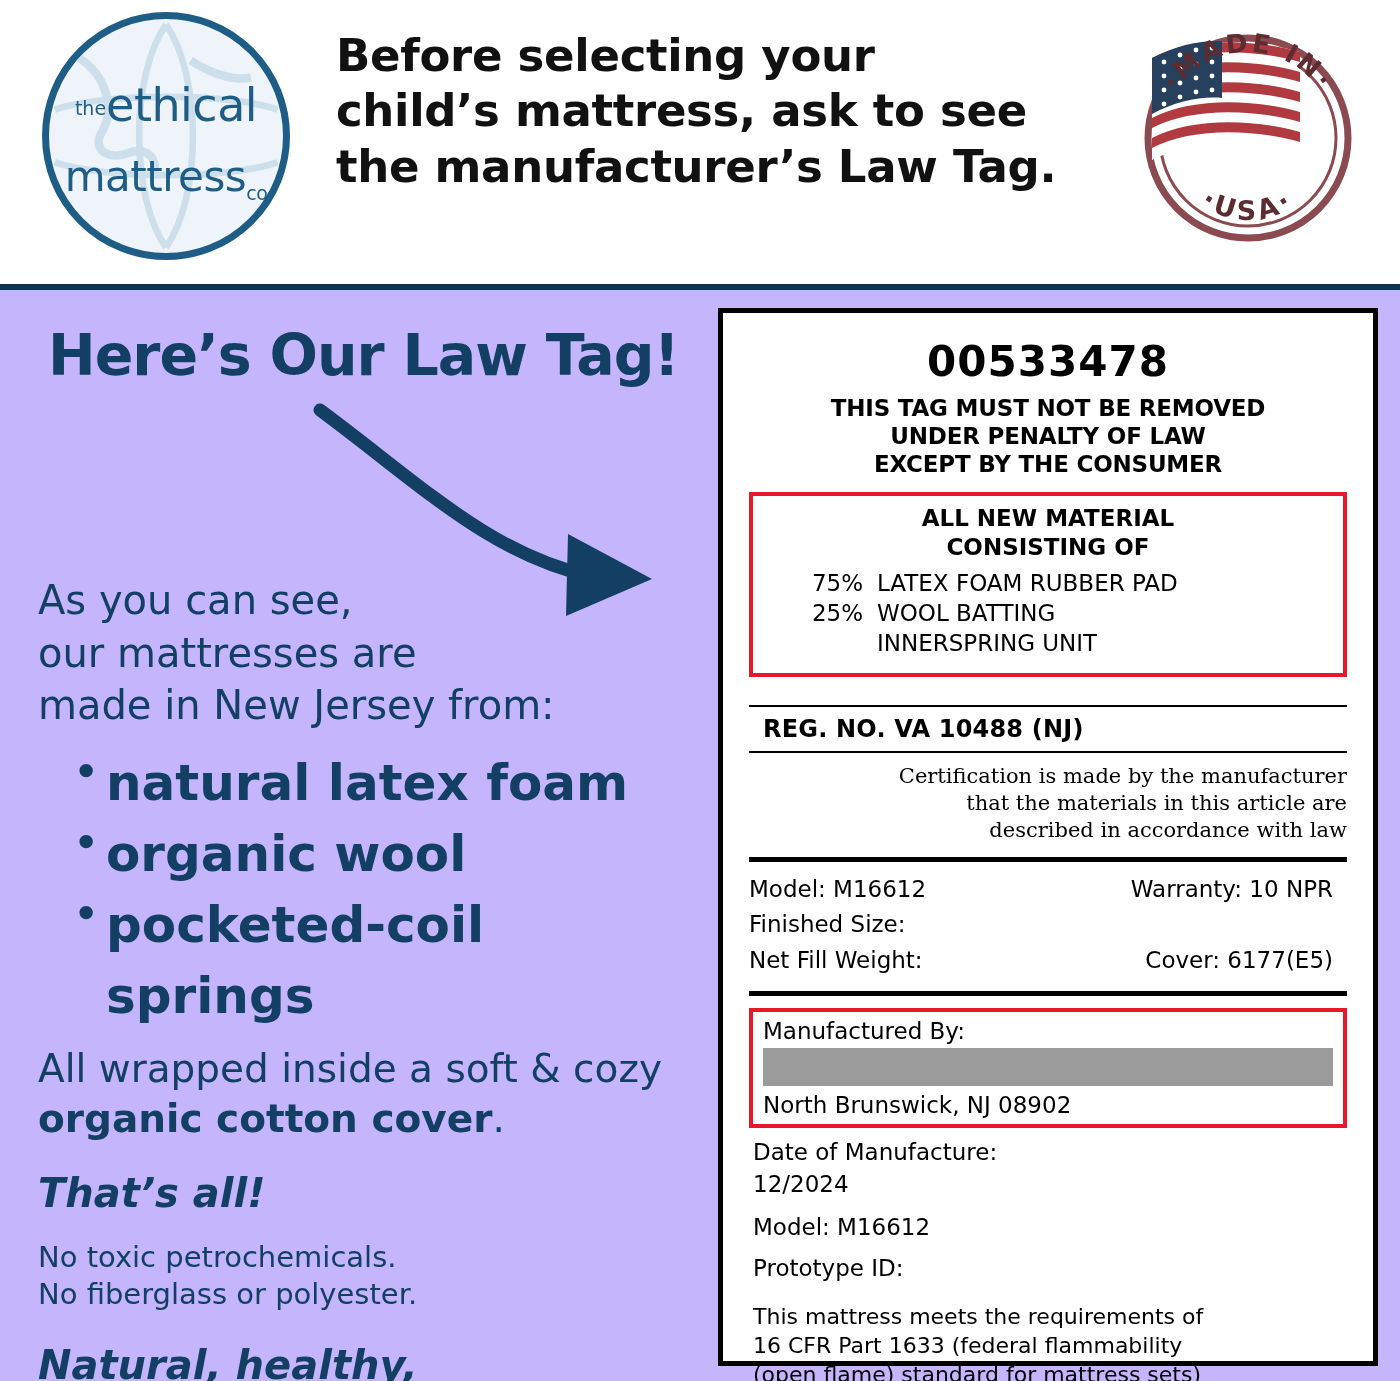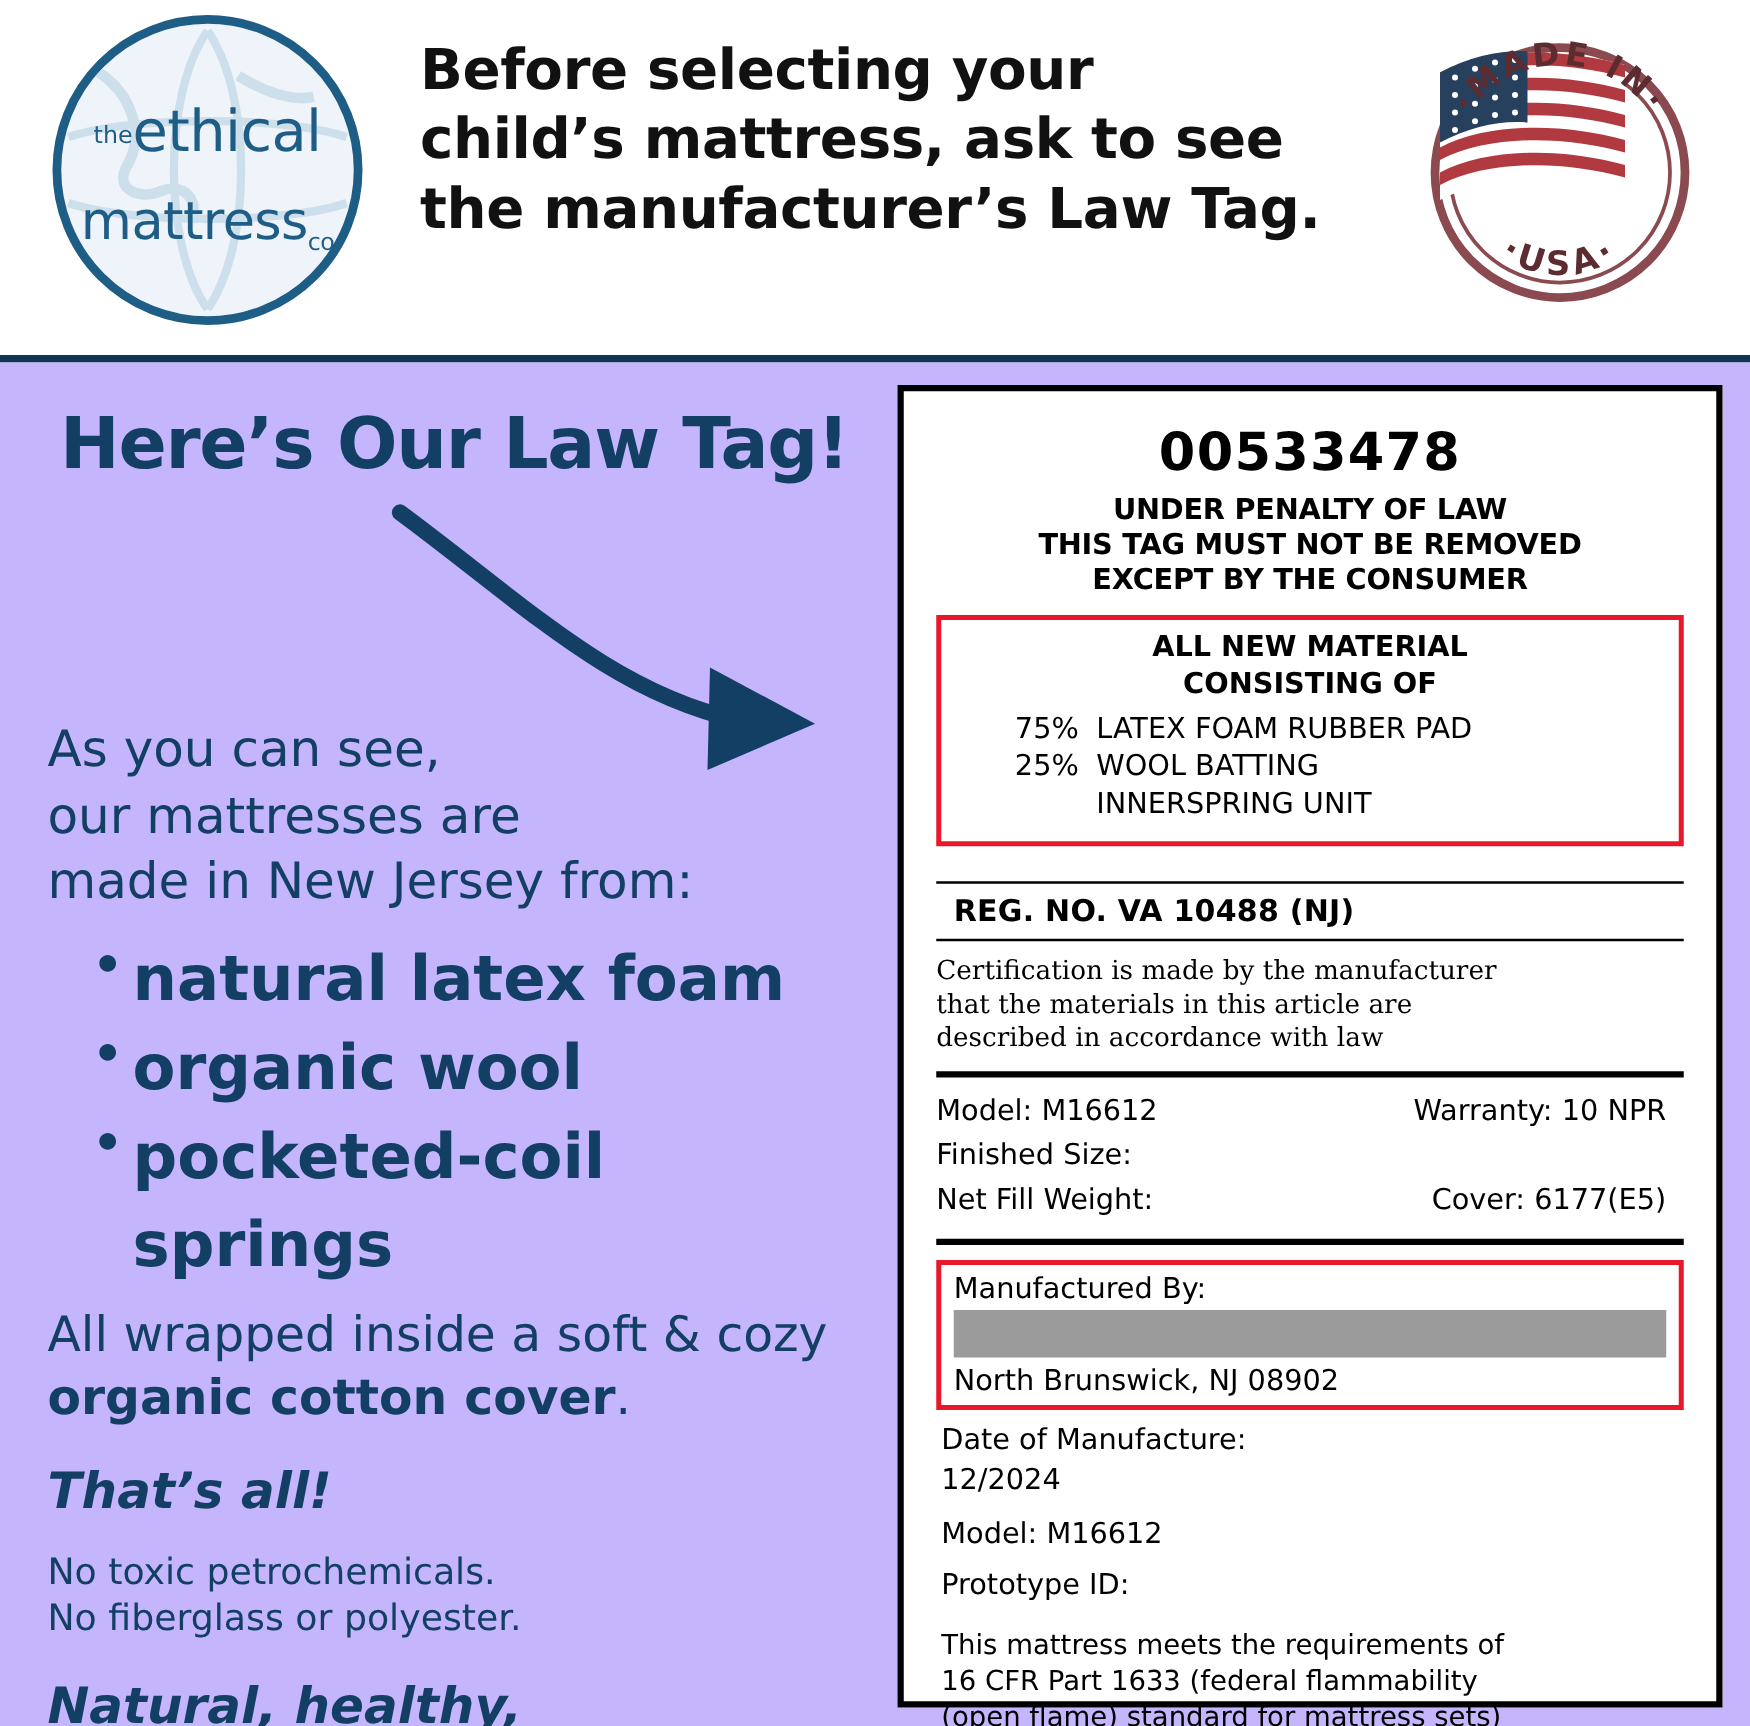--- a/index.html
+++ b/index.html
@@ -279,21 +279,21 @@
     font-weight: bold;
     margin: 8px 0 0 14px;
     letter-spacing: 0.2px;
   }
   .hr-thin2 {
     border: none;
     border-top: 2px solid #000;
     margin: 8px 0 0 0;
   }
   .cert {
-    text-align: left;
+    text-align: right;
     font-family: "DejaVu Serif", serif;
     font-size: 21px;
     line-height: 1.3;
     margin-top: 10px;
   }
   .specs {
     margin-top: 10px;
     font-size: 23px;
     line-height: 1.55;
   }
@@ -448,22 +448,22 @@
       <div>comfortable &amp; supportive.</div>
     </div>
   </div>
 
   <div class="tag-col">
     <div class="law-tag">
 
       <div class="tag-number">00533478</div>
 
       <div class="tag-penalty">
+        <div>THIS TAG MUST NOT BE REMOVED</div>
         <div>UNDER PENALTY OF LAW</div>
-        <div>THIS TAG MUST NOT BE REMOVED</div>
         <div>EXCEPT BY THE CONSUMER</div>
       </div>
 
       <div class="redbox">
         <div class="allnew">
           <div>ALL NEW MATERIAL</div>
           <div>CONSISTING OF</div>
         </div>
         <div class="mat-rows">
           <div class="mat-row">

